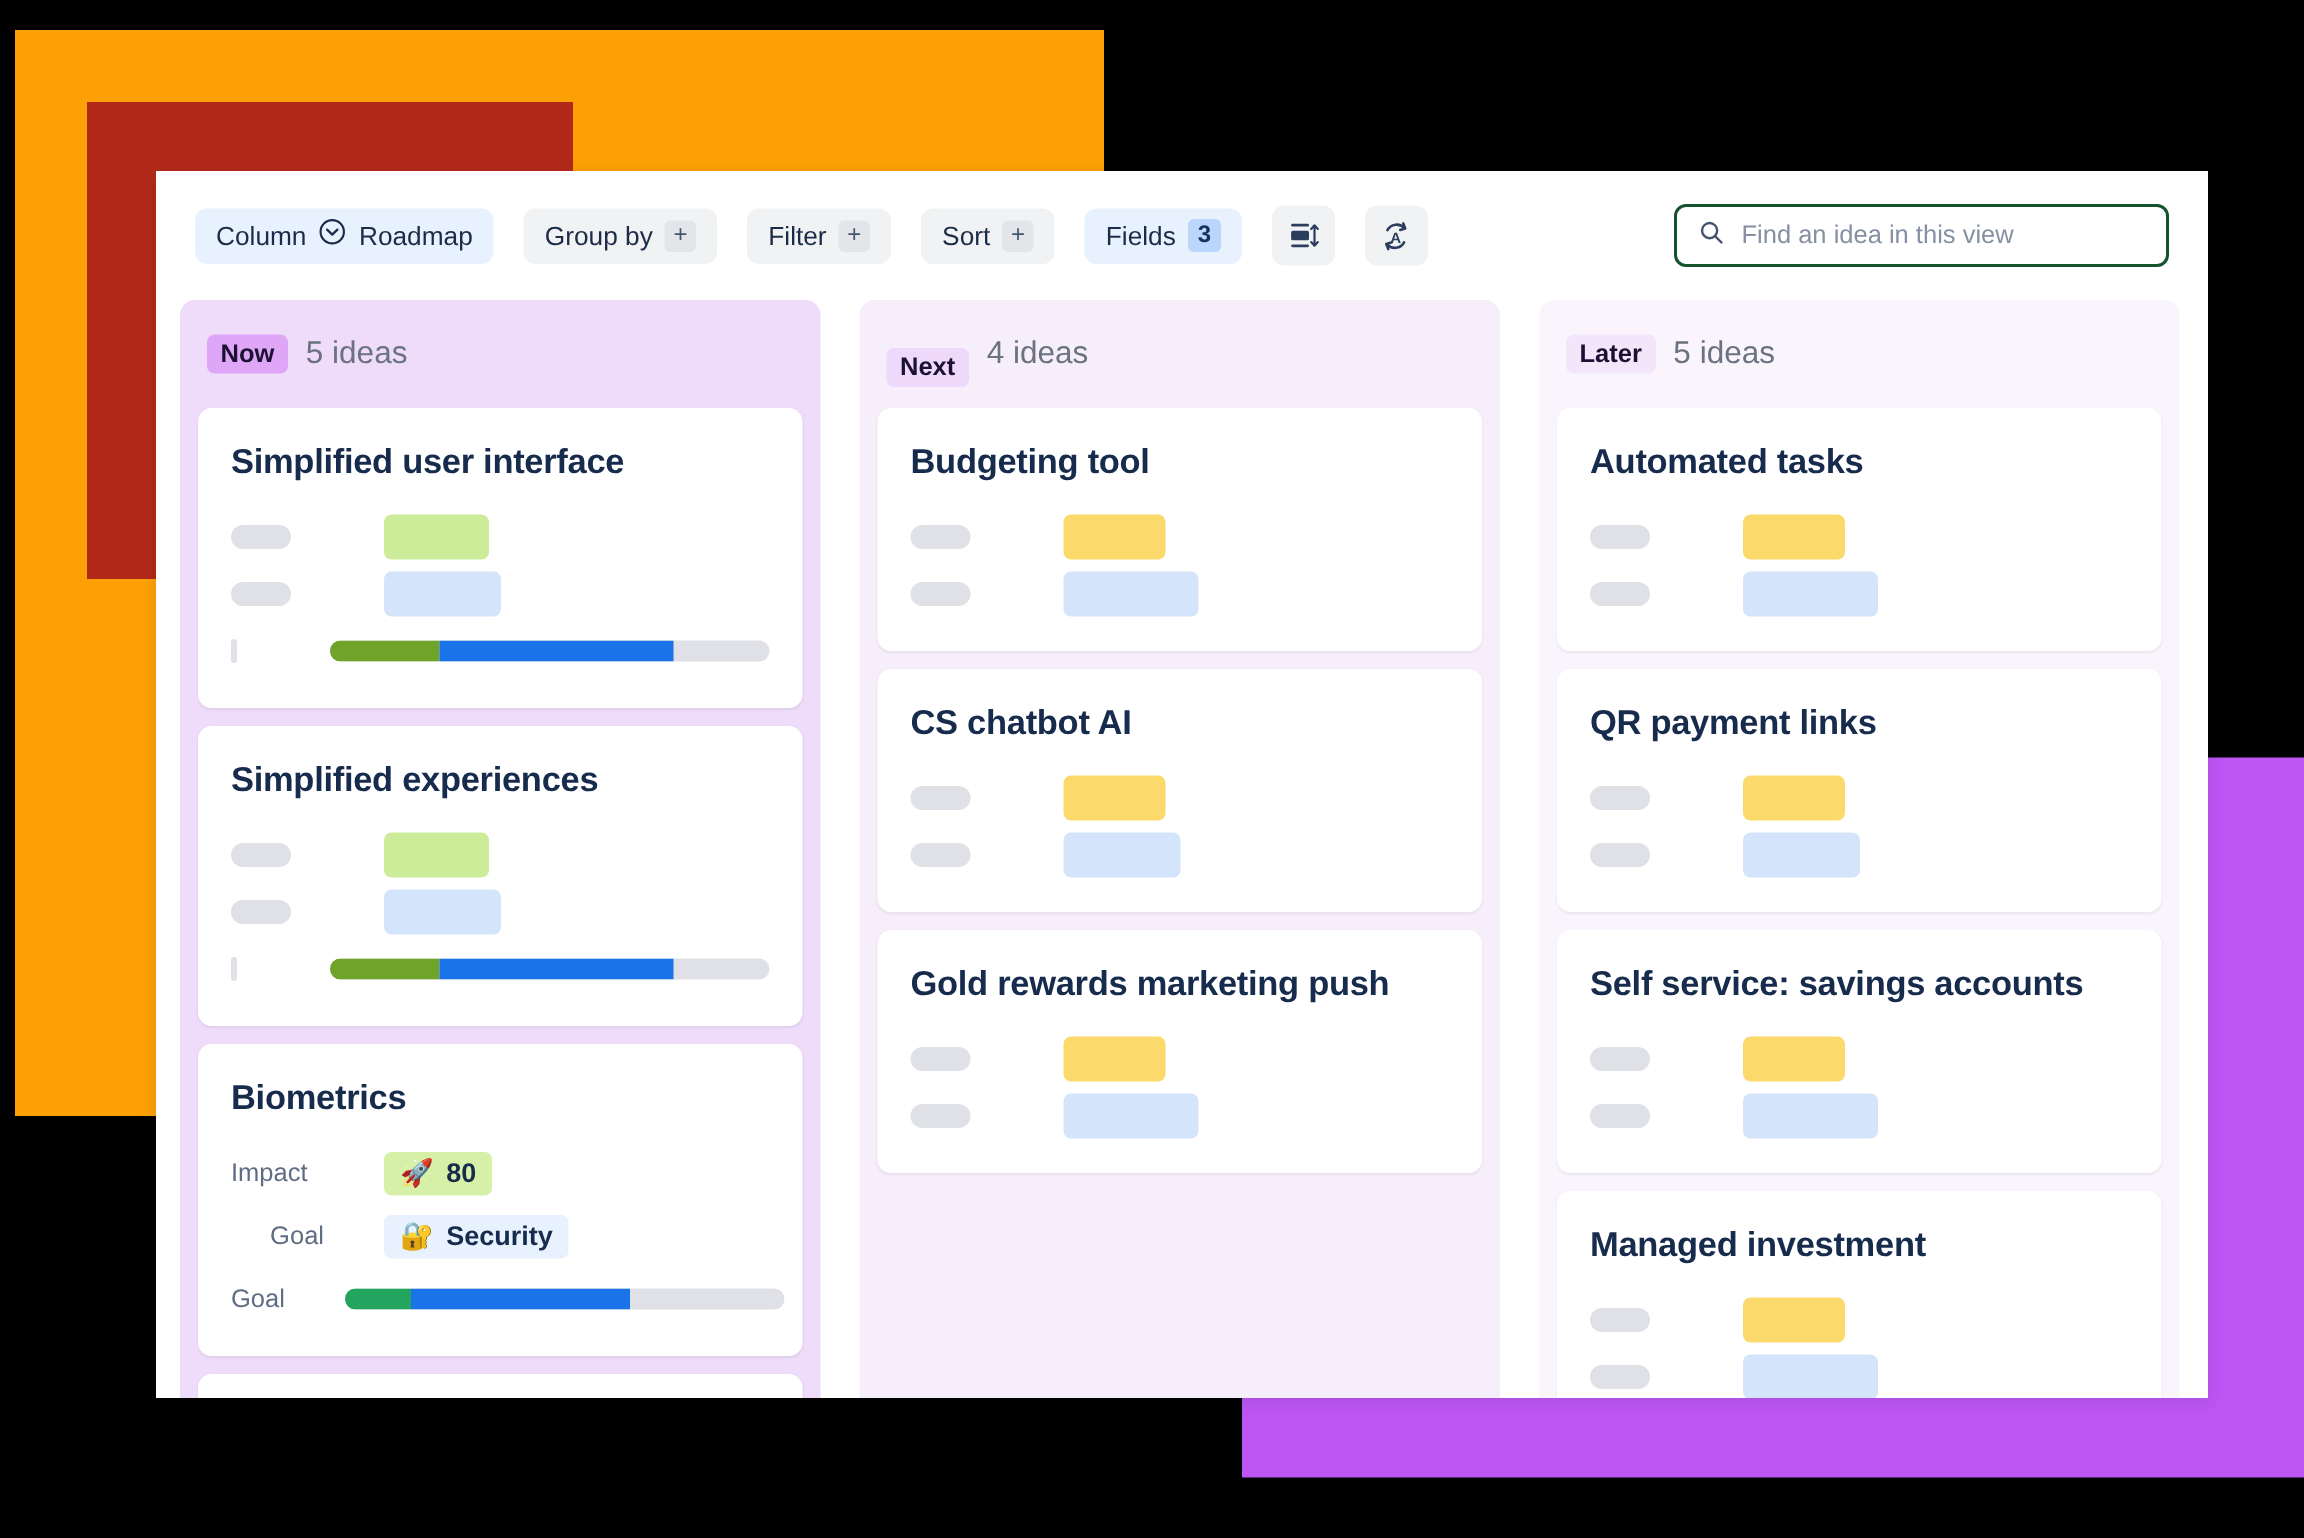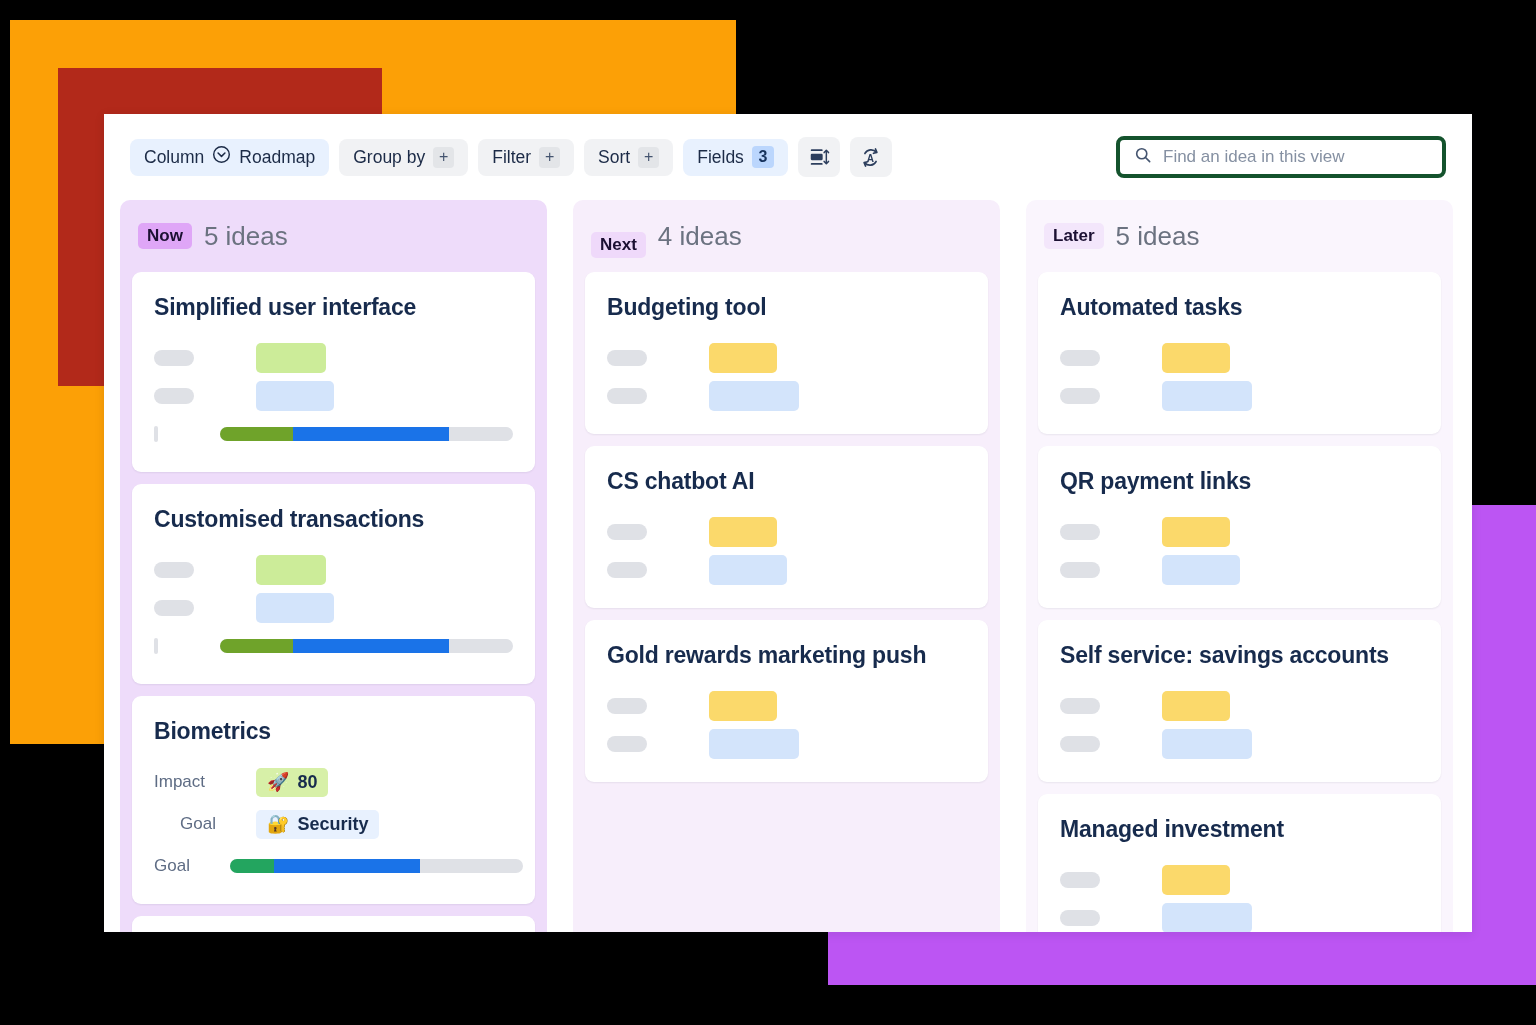--- a/index.html
+++ b/index.html
@@ -22,21 +22,21 @@
     position: absolute; left: 104px; top: 114px;
     width: 1368px; height: 818px;
     background: #FFFFFF;
     box-shadow: 0 2px 10px rgba(16,24,40,.10);
     overflow: hidden;
   }
 
   
   #toolbar {
     height: 86px; display: flex; align-items: center;
-    padding: 0 26px; gap: 10px;
+    padding: 0 26px; gap: 20px;
   }
   .chip {
     height: 37px; display: flex; align-items: center; gap: 8px;
     padding: 0 14px; border-radius: 8px;
     font-size: 17.5px; color: #1C2B47; white-space: nowrap;
   }
   .chip-grey { background: #F1F2F4; }
   .chip-blue { background: #E8F1FE; }
   .chip .plus {
     display: inline-flex; align-items: center; justify-content: center;
@@ -49,21 +49,21 @@
     min-width: 22px; height: 22px; padding: 0 5px; border-radius: 4px;
     background: #BBD6FD; color: #16325C; font-size: 16px; font-weight: 600;
   }
   .icon-btn {
     width: 42px; height: 40px; border-radius: 8px; background: #F1F2F4;
     display: flex; align-items: center; justify-content: center;
   }
   .icon-btn svg { display: block; }
   #search-box {
     margin-left: auto; width: 330px; height: 42px;
-    border: 4px solid #14532d; border-radius: 8px;
+    border: 2px solid #14532d; border-radius: 8px;
     display: flex; align-items: center; gap: 11px; padding: 0 14px;
     background: #FFFFFF;
   }
   #search-input {
     border: none; outline: none; background: transparent;
     font-family: "Liberation Sans", sans-serif;
     font-size: 17px; color: #1C2B47; width: 100%;
   }
   #search-input::placeholder { color: #8590A2; }
 
@@ -75,21 +75,21 @@
   .col-later { background: #FAF5FD; }
 
   .col-header { display: flex; align-items: center; gap: 12px; height: 72px; padding-left: 6px; }
   .col-badge {
     padding: 3px 9px; border-radius: 5px;
     font-size: 17px; font-weight: 700; color: #1C1033;
   }
   .badge-now   { background: #DFA6F7; }
   .badge-next  { background: #EFD9FA; margin-top: 17px; }
   .badge-later { background: #F3E6FB; }
-  .col-count { font-size: 26px; color: #6B7280; }
+  .col-count { font-size: 21px; color: #6B7280; }
 
   .card {
     background: #FFFFFF; border-radius: 9px; padding: 22px 22px 20px 22px;
     margin-bottom: 12px; box-shadow: 0 1px 2px rgba(16,24,40,.07);
   }
   .card-title {
     font-size: 23px; font-weight: 700; color: #172B4D;
     letter-spacing: -.2px; margin-bottom: 19px;
   }
   .row { display: flex; align-items: center; height: 36px; }
@@ -219,21 +219,21 @@
               <div class="skel-label"></div>
               <div class="field">
                 <div class="bar">
                   <div class="seg seg-green" style="width: 25%;"></div>
                   <div class="seg seg-blue" style="width: 53%;"></div>
                 </div>
               </div>
             </div>
           </div>
           <div class="card">
-            <div class="card-title">Customised transactions</div>
+            <div class="card-title">Simplified experiences</div>
             <div class="row">
               <div class="skel-label"></div>
               <div class="field chip-green"></div>
             </div>
             <div class="row">
               <div class="skel-label"></div>
               <div class="field chip-bluish"></div>
             </div>
             <div class="row">
               <div class="skel-label"></div>

